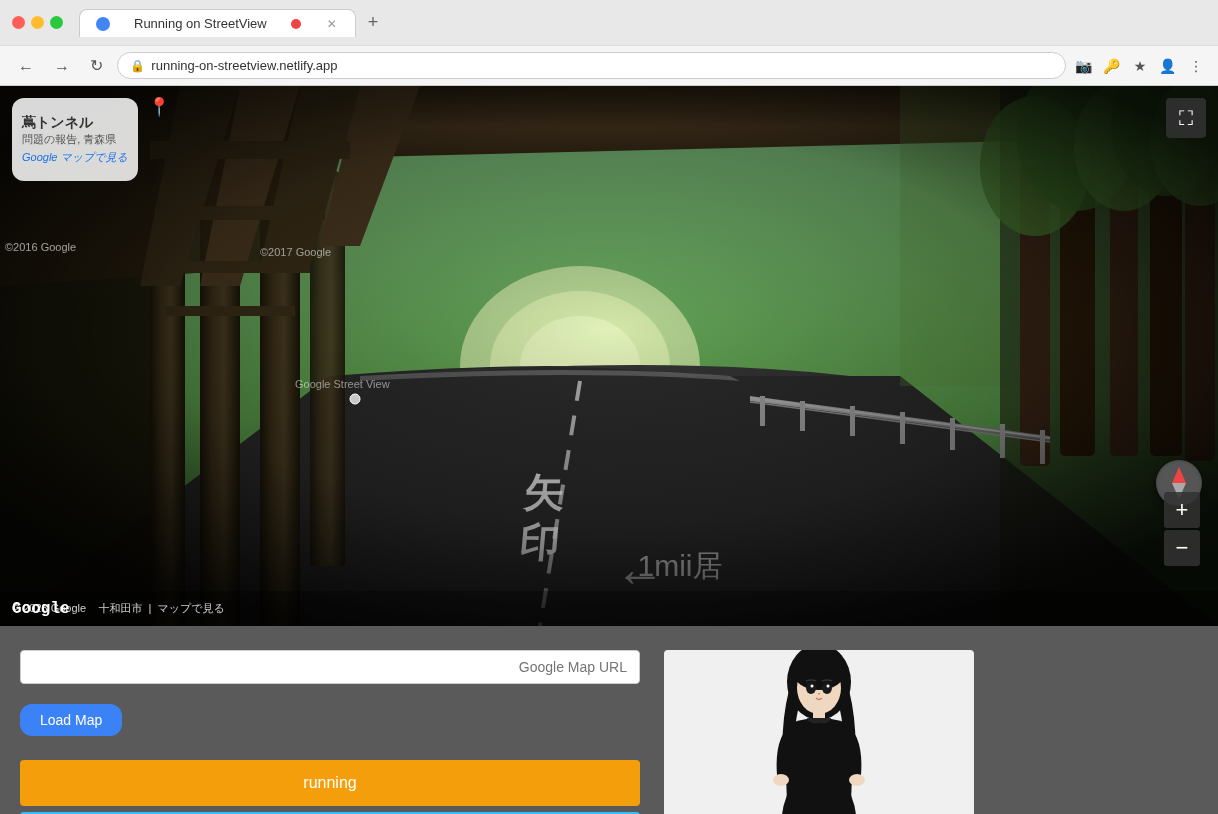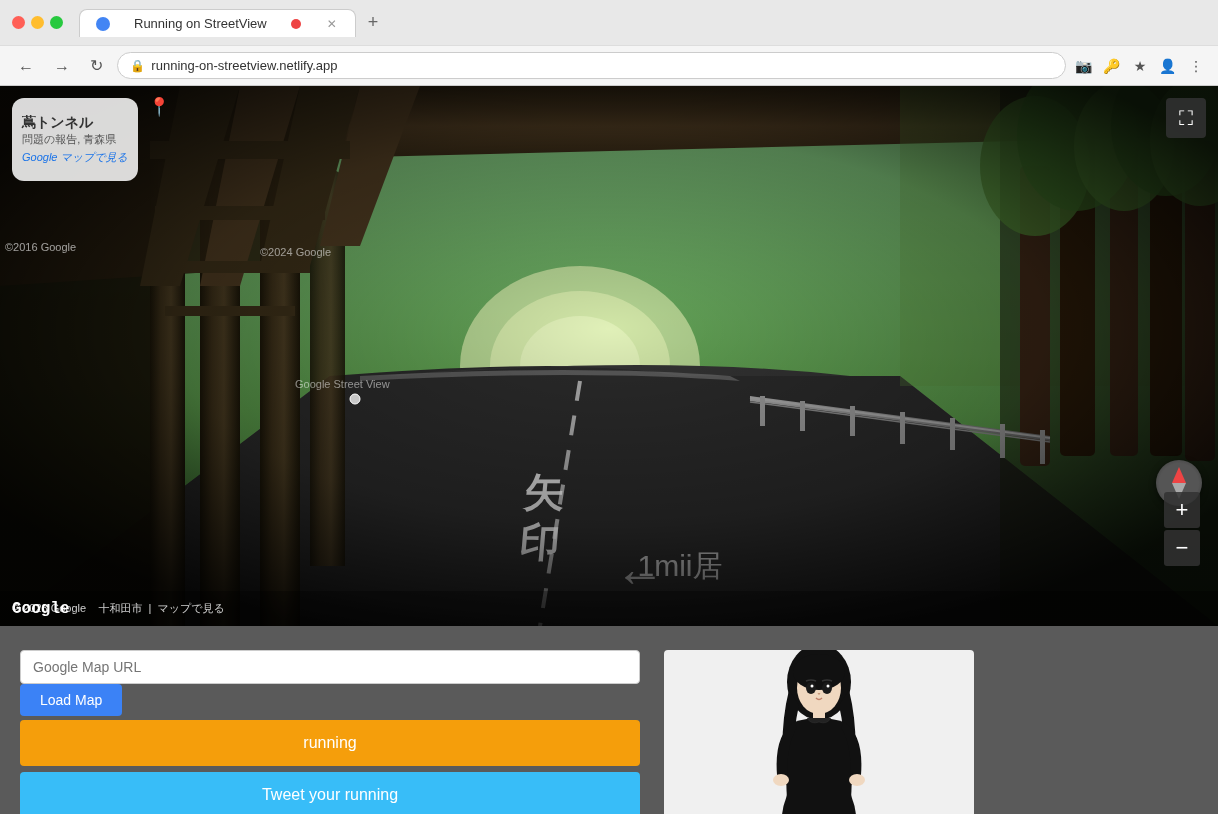--- a/index.html
+++ b/index.html
@@ -45,24 +45,24 @@
     
     .sv-expand-btn { position: absolute; top: 12px; right: 12px; background: rgba(50,50,50,0.85); border: none; border-radius: 4px; width: 40px; height: 40px; cursor: pointer; display: flex; align-items: center; justify-content: center; color: white; font-size: 18px; }
     .sv-compass { position: absolute; right: 16px; bottom: 120px; width: 46px; height: 46px; background: radial-gradient(circle, #555 60%, #333 100%); border-radius: 50%; display: flex; align-items: center; justify-content: center; box-shadow: 0 2px 6px rgba(0,0,0,0.5); }
     .sv-zoom-controls { position: absolute; right: 18px; bottom: 60px; display: flex; flex-direction: column; gap: 2px; }
     .sv-zoom-btn { background: rgba(50,50,50,0.85); border: none; color: white; width: 36px; height: 36px; font-size: 22px; cursor: pointer; display: flex; align-items: center; justify-content: center; border-radius: 3px; }
     .sv-google-logo { position: absolute; bottom: 8px; left: 12px; font-size: 16px; font-weight: bold; color: white; font-family: Liberation Mono, monospace; }
 
     
     .bottom-panel { background: #5a5a5a; padding: 24px 20px; display: flex; gap: 24px; align-items: flex-start; }
     .controls-section { flex: 1; max-width: 620px; }
-    .url-input { width: 100%; padding: 8px 12px; border: 1px solid #ccc; border-radius: 4px; font-size: 14px; color: #aaa; background: white; margin-bottom: 0; }
-    .load-map-btn { background: #3b82f6; color: white; border: none; border-radius: 4px; padding: 8px 20px; font-size: 14px; cursor: pointer; font-weight: 500; }
-    
-    .running-btn { display: block; width: 100%; background: #f59e0b; color: white; border: none; border-radius: 4px; padding: 14px; font-size: 16px; cursor: pointer; margin-top: 4px; font-weight: 500; }
+    .url-input { width: 100%; padding: 8px 12px; border: 1px solid #ccc; border-radius: 4px; font-size: 14px; color: #aaa; background: white; margin-bottom: 20px; text-align: right; }
+    .load-map-btn { background: #3b82f6; color: white; border: none; border-radius: 12px; padding: 8px 20px; font-size: 14px; cursor: pointer; font-weight: 500; }
+    
+    .running-btn { display: block; width: 100%; background: #f59e0b; color: white; border: none; border-radius: 4px; padding: 14px; font-size: 16px; cursor: pointer; margin-top: 24px; font-weight: 500; }
     .tweet-btn { display: block; width: 100%; background: #38bdf8; color: white; border: none; border-radius: 4px; padding: 14px; font-size: 16px; cursor: pointer; margin-top: 6px; font-weight: 500; }
 
     
     .character-panel { width: 310px; height: 200px; background: #f0f0f0; border-radius: 4px; overflow: hidden; display: flex; align-items: center; justify-content: center; flex-shrink: 0; }
     
     .street-scene {
       width: 100%;
       height: 100%;
       position: relative;
       overflow: hidden;
@@ -262,21 +262,21 @@
         <rect x="1040" y="344" width="5" height="34" fill="#999"></rect>
 
         <path d="M 360,290 Q 580,278 730,290 L 740,295 Q 580,283 360,295 Z" fill="#888" opacity="0.5"></path>
 
         <rect x="0" y="0" width="1218" height="540" fill="url(#tunnelVignette)"></rect>
 
         <circle cx="355" cy="313" r="5" fill="rgba(255,255,255,0.75)" stroke="white" stroke-width="1"></circle>
       </svg>
 
       <div class="sv-watermark" style="top:155px;left:5px;font-size:11px;color:rgba(255,255,255,0.6);">©2016 Google</div>
-      <div class="sv-watermark" style="top:160px;left:260px;font-size:11px;color:rgba(255,255,255,0.55);">©2024 Google</div>
+      <div class="sv-watermark" style="top:160px;left:260px;font-size:11px;color:rgba(255,255,255,0.55);">©2017 Google</div>
       <div class="sv-watermark" style="top:292px;left:295px;font-size:11px;color:rgba(255,255,255,0.5);text-align:right;">Google Street View</div>
     </div>
 
     <div class="sv-info-overlay">
       <div class="sv-location-name">蔦トンネル</div>
       <div class="sv-location-sub">問題の報告, 青森県</div>
       <a class="sv-maps-link" href="#">Google マップで見る</a>
     </div>
 
     <div style="position:absolute;top:10px;left:148px;font-size:18px;color:#555;">📍</div>

